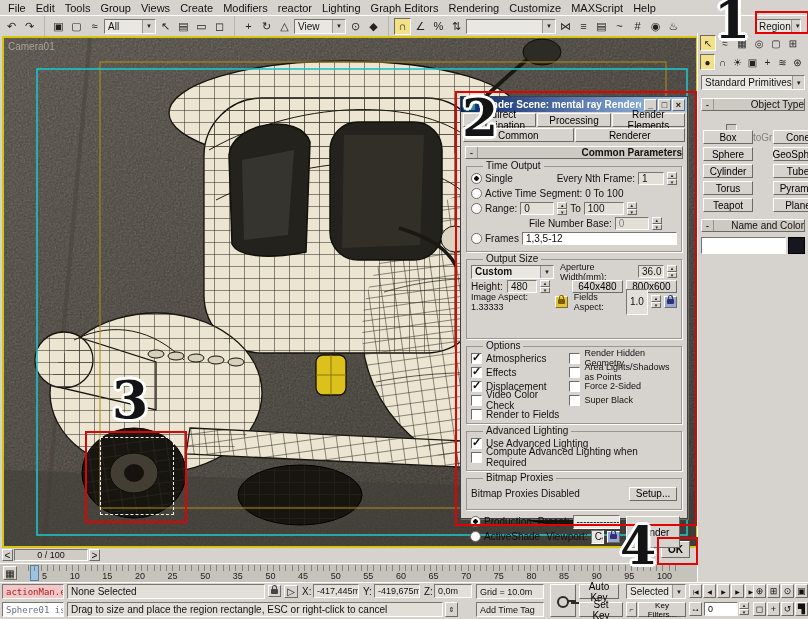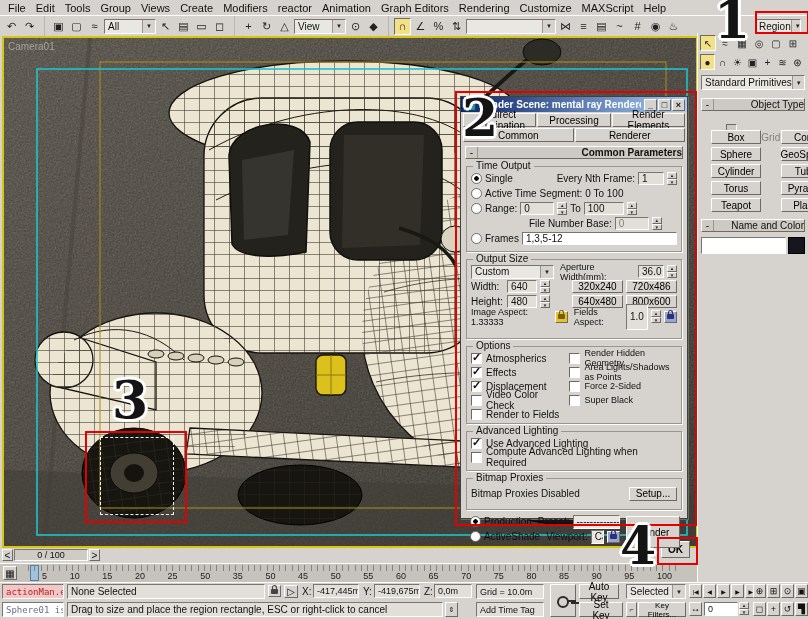--- a/index.html
+++ b/index.html
@@ -17,21 +17,21 @@
       border-left:1px solid #9a968f;display:flex;align-items:center;justify-content:center;font-size:6px;color:#222;flex:none;}
   .spin{display:inline-flex;flex-direction:column;width:10px;height:13px;flex:none;}
   .spin b{flex:1;background:#d6d3ce;border:1px solid;border-color:#fdfdfb #6e6a63 #6e6a63 #fdfdfb;
       font-size:5px;line-height:4px;text-align:center;font-weight:normal;color:#222;}
   .cb{width:11px;height:11px;background:#fff;border:1px solid;border-color:#6e6a63 #fdfdfb #fdfdfb #6e6a63;
       box-sizing:border-box;flex:none;position:relative;}
   .cb.on::after{content:"✓";position:absolute;left:0px;top:-3px;font-size:11px;font-weight:bold;}
   .radio{width:11px;height:11px;border-radius:50%;background:#fff;border:1px solid #6e6a63;box-sizing:border-box;flex:none;}
   .radio.on{background:radial-gradient(circle at 50% 50%, #000 0 2px, #fff 2.5px);}
   .grp{position:relative;border:1px solid #9a968f;box-shadow:1px 1px 0 #fdfdfb;margin:7px 3px 3px 3px;box-sizing:border-box;}
-  .leg{position:absolute;top:-6px;left:6px;background:#d6d3ce;padding:0 3px;font-size:10px;line-height:10px;}
+  .leg{position:absolute;top:-6px;left:16px;background:#d6d3ce;padding:0 3px;font-size:10px;line-height:10px;}
   .row{display:flex;align-items:center;height:15px;padding:0 4px;gap:3px;font-size:10px;}
   .sp{flex:1;}
   .lock{width:13px;height:12px;border:1px solid;border-color:#fdfdfb #6e6a63 #6e6a63 #fdfdfb;
         display:flex;align-items:center;justify-content:center;flex:none;box-sizing:border-box;}
   .lock i{width:7px;height:5px;border-radius:1px;position:relative;font-style:normal;}
   .lock i::before{content:"";position:absolute;left:1px;top:-4px;width:3px;height:4px;border:1px solid currentColor;border-bottom:none;border-radius:3px 3px 0 0;}
   .lock.gold{background:#e6c32a;}.lock.gold i{background:#7a5c00;color:#7a5c00;}
   .lock.blue{background:#9aa4d6;}.lock.blue i{background:#2c3470;color:#2c3470;}
   .keyg{position:relative;width:20px;height:12px;}
   .keyg::before{content:"";position:absolute;left:0;top:1px;width:8px;height:8px;border:2px solid #2b2b28;border-radius:50%;}
@@ -97,21 +97,21 @@
   <div id="menubar" class="ab">
 
   <span>File</span>
       <span>Edit</span>
       <span>Tools</span>
       <span>Group</span>
       <span>Views</span>
       <span>Create</span>
       <span>Modifiers</span>
       <span>reactor</span>
-      <span>Animation</span>
+      <span>Lighting</span>
       <span>Graph Editors</span>
       <span>Rendering</span>
       <span>Customize</span>
       <span>MAXScript</span>
       <span>Help</span>
     </div>
 
   <div id="toolbar" class="ab">
     <span class="tbsec"><span class="tbicon">↶</span><span class="tbicon">↷</span></span>
     <span class="tbsep"></span>
@@ -348,21 +348,21 @@
         <span class="arrow">▼</span>
       </span>
     <div class="rollhdr ab" style="left:3px;top:65px;width:104px;">
       <span class="minus">-</span>
       <span class="ttl">Object Type</span>
     </div>
     <div class="ab" style="left:3px;top:82px;width:104px;display:flex;align-items:center;gap:4px;justify-content:center;">
       <span class="cb" style="background:#ccc9c3;"></span>
       <span class="gray" style="font-size:10px;margin-top:17px;">AutoGrid</span>
     </div>
-    <div class="ab" style="left:13px;top:97px;width:92px;display:grid;grid-template-columns:50px 50px;gap:3px 20px;">
+    <div class="ab" style="left:5px;top:97px;width:92px;display:grid;grid-template-columns:50px 50px;gap:3px 20px;">
 
     <button class="btn objbtn">Box</button>
         <button class="btn objbtn">Cone</button>
         <button class="btn objbtn">Sphere</button>
         <button class="btn objbtn">GeoSphere</button>
         <button class="btn objbtn">Cylinder</button>
         <button class="btn objbtn">Tube</button>
         <button class="btn objbtn">Torus</button>
         <button class="btn objbtn">Pyramid</button>
         <button class="btn objbtn">Teapot</button>
@@ -450,42 +450,31 @@
         <div class="row">
           <span class="radio"></span>
           <span>Frames</span>
           <span class="fld" style="flex:1;height:13px;background:#fff;">1,3,5-12</span>
         </div>
       </div>
 
       <div class="grp" style="height:80px;">
         <span class="leg">Output Size</span>
         <div class="row" style="margin-top:4px;">
-          <span class="dd" style="width:92px;height:14px;">
+          <span class="dd" style="width:92px;height:14px;font-weight:bold;">
               <span>Custom</span>
               <span class="arrow">▼</span>
             </span>
           <span class="sp"></span>
           <span style="font-size:9px;">Aperture Width(mm):</span>
           <span class="fld" style="width:28px;height:13px;">36.0</span>
           <span class="spin">
               <b>▴</b>
               <b>▾</b>
             </span>
-        </div>
-        <div class="row">
-          <span style="width:33px;">Width:</span>
-          <span class="fld" style="width:30px;height:13px;">640</span>
-          <span class="spin">
-              <b>▴</b>
-              <b>▾</b>
-            </span>
-          <span class="sp"></span>
-          <button class="btn" style="width:51px;height:13px;">320x240</button>
-          <button class="btn" style="width:51px;height:13px;">720x486</button>
         </div>
         <div class="row">
           <span style="width:33px;">Height:</span>
           <span class="fld" style="width:30px;height:13px;">480</span>
           <span class="spin">
               <b>▴</b>
               <b>▾</b>
             </span>
           <span class="sp"></span>
           <button class="btn" style="width:51px;height:13px;">640x480</button>

